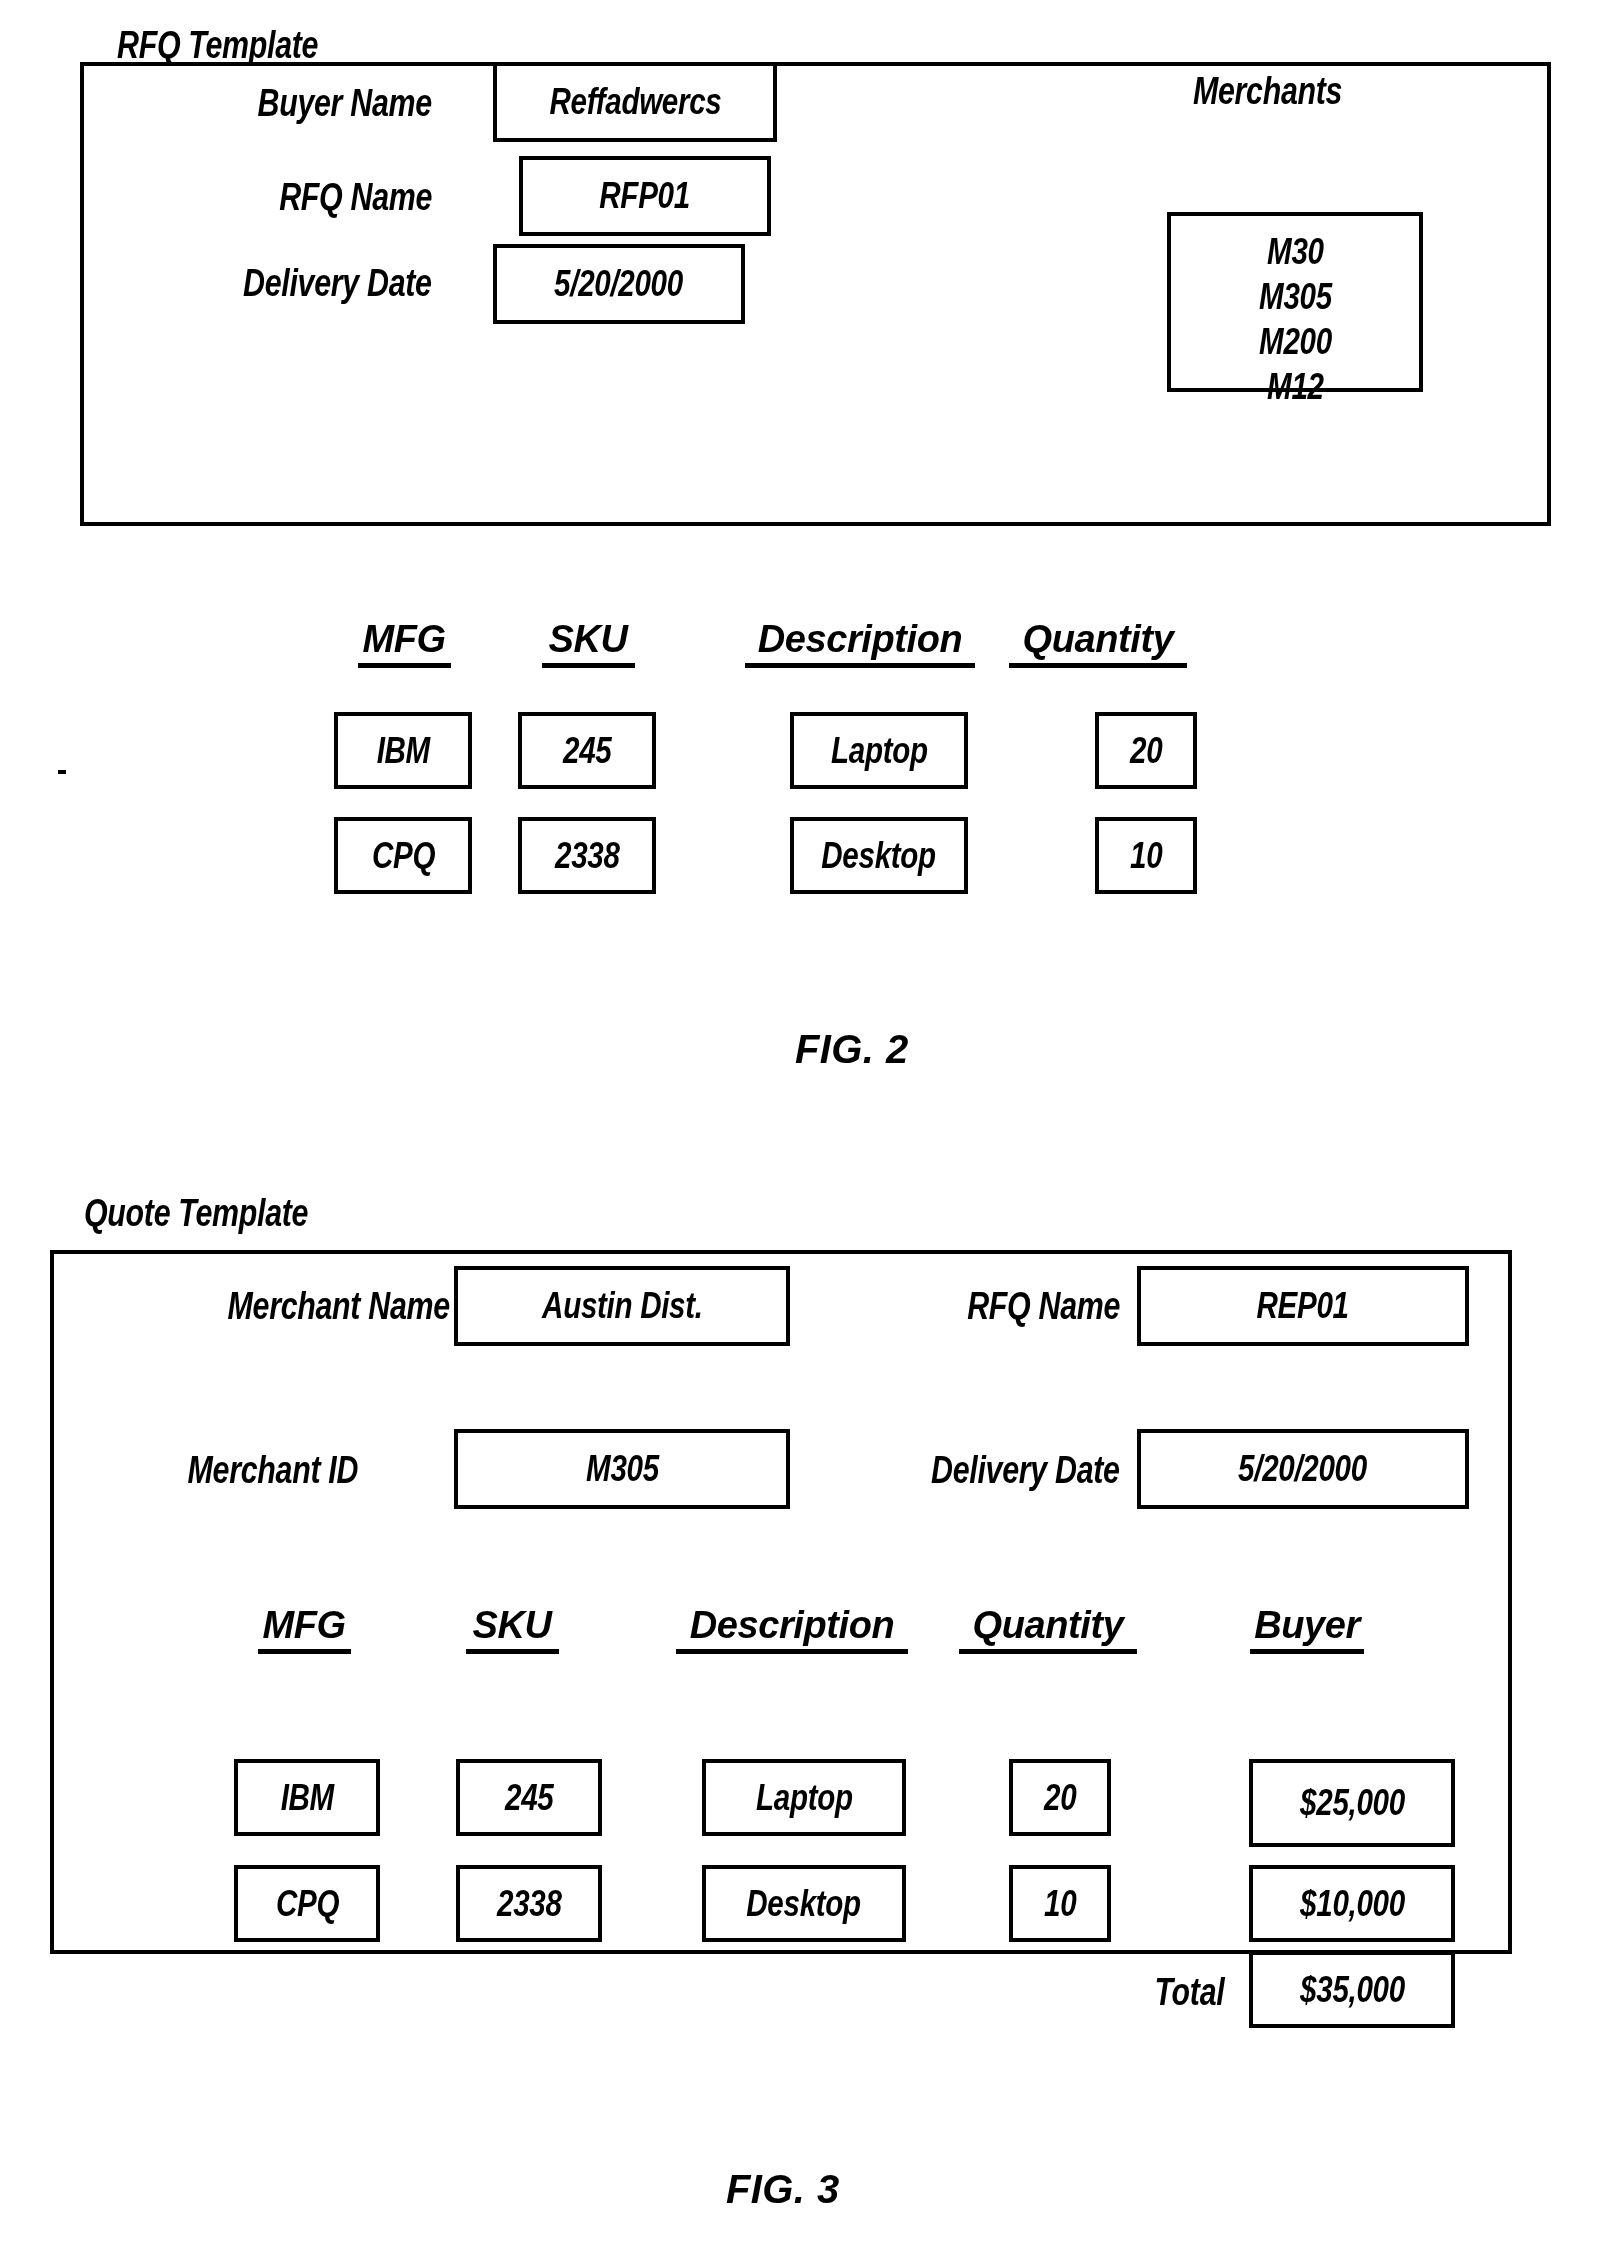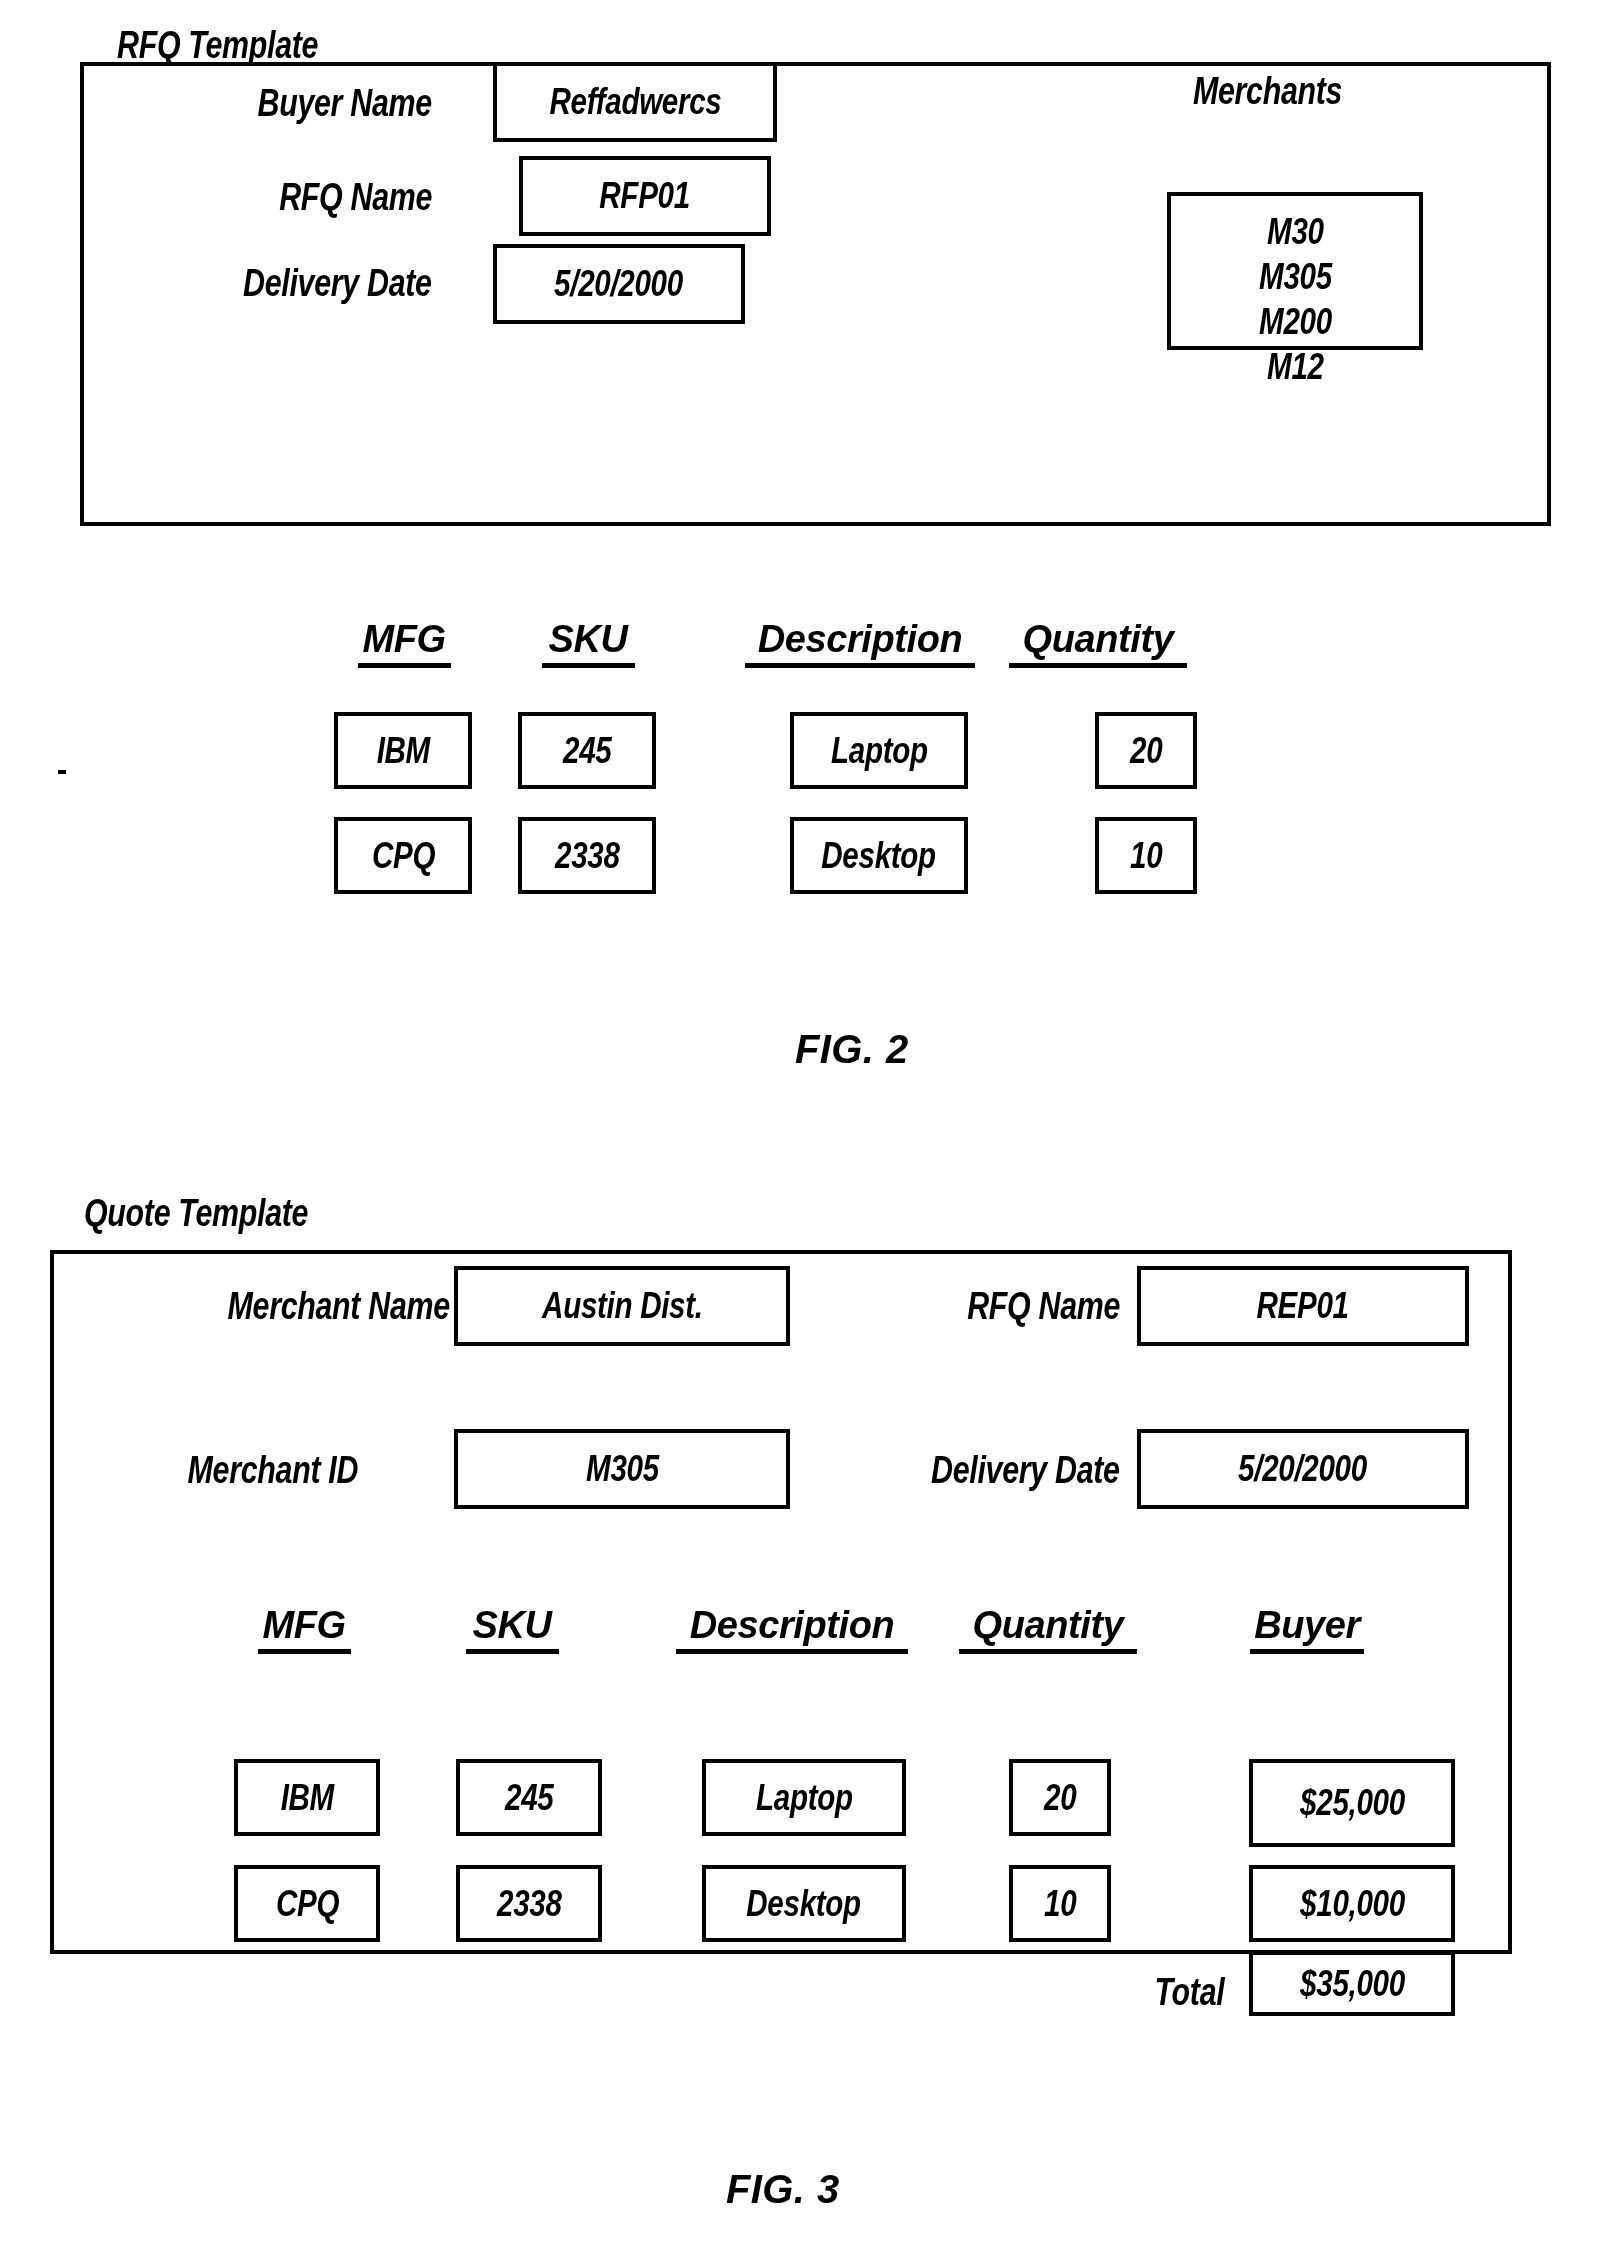--- a/index.html
+++ b/index.html
@@ -136,21 +136,21 @@
   <div class="lbl lbl-l" style="left:76px; top:264px; width:356px;">
     <span class="txt" style="display:inline-block; transform-origin:right center;">Delivery Date</span>
   </div>
   <div class="box" style="left:493px; top:244px; width:252px; height:80px;">
     <span class="txt">5/20/2000</span>
   </div>
 
   <div class="title-cap" style="left:1193px; top:72px;">
     <span class="txt" style="display:inline-block; transform-origin:left center;">Merchants</span>
   </div>
-  <div class="listbox" style="left:1167px; top:192px; width:256px; height:158px;">
+  <div class="listbox" style="left:1167px; top:212px; width:256px; height:180px;">
     <div class="litem">
       <span class="txt">M30</span>
     </div>
     <div class="litem">
       <span class="txt">M305</span>
     </div>
     <div class="litem">
       <span class="txt">M200</span>
     </div>
     <div class="litem">
@@ -291,19 +291,19 @@
   <div class="box" style="left:1009px; top:1865px; width:102px; height:77px;">
     <span class="txt">10</span>
   </div>
   <div class="box" style="left:1249px; top:1865px; width:206px; height:77px;">
     <span class="txt">$10,000</span>
   </div>
 
   <div class="lbl lbl-l" style="left:952px; top:1973px; width:272px;">
     <span class="txt" style="display:inline-block; transform-origin:right center;">Total</span>
   </div>
-  <div class="box" style="left:1249px; top:1951px; width:206px; height:65px;">
+  <div class="box" style="left:1249px; top:1951px; width:206px; height:77px;">
     <span class="txt">$35,000</span>
   </div>
 
   <div class="figcap" style="left:726px; top:2167px;">FIG. 3</div>
 </div>
 
 
 </body></html>

